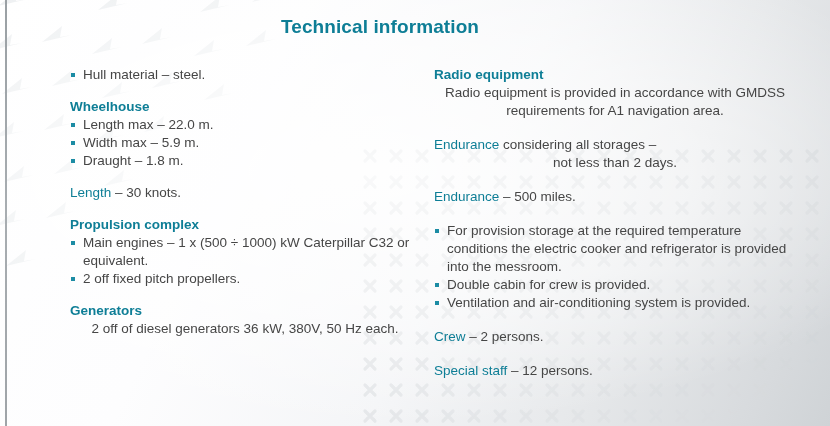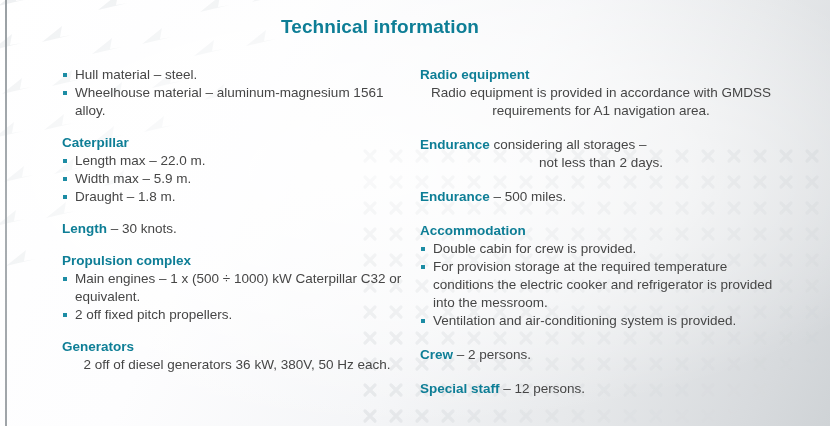--- a/index.html
+++ b/index.html
@@ -92,22 +92,22 @@
     font-size: 19px;
     font-weight: bold;
     color: #0E7E96;
     letter-spacing: 0.1px;
   }
 
   .col {
     position: absolute;
     top: 66px;
   }
-  .col-left  { left: 62px;  width: 350px; }
-  .col-right { left: 420px; width: 362px; }
+  .col-left  { left: 70px;  width: 350px; }
+  .col-right { left: 434px; width: 362px; }
 
   .head {
     color: #0E7E96;
     font-weight: bold;
     font-size: 13.5px;
     line-height: 18px;
   }
 
   .para {
     color: #464646;
@@ -117,21 +117,21 @@
   }
 
   
   .inline-row {
     font-size: 13.5px;
     line-height: 18px;
     color: #464646;
   }
   .inline-row .lead {
     color: #0E7E96;
-    font-weight: bold;
+    font-weight: normal;
   }
 
   ul.blist {
     list-style: none;
     margin: 0;
     padding: 0;
   }
   ul.blist li {
     position: relative;
     padding-left: 13px;
@@ -222,26 +222,25 @@
   <div class="left-rule"></div>
 
   <div class="content">
 
     <div class="title">Technical information</div>
 
     <div class="col col-left">
 
       <ul class="blist">
         <li>Hull material – steel.</li>
-        <li>Wheelhouse material – aluminum-magnesium 1561 alloy.</li>
       </ul>
 
       <div class="gap-md"></div>
 
-      <div class="head">Caterpillar</div>
+      <div class="head">Wheelhouse</div>
       <ul class="blist">
         <li>Length max – 22.0 m.</li>
         <li>Width max – 5.9 m.</li>
         <li>Draught – 1.8 m.</li>
       </ul>
 
       <div class="gap-md"></div>
 
       <div class="inline-row">
         <span class="lead">Length</span><span> – 30 knots.</span>
@@ -275,24 +274,23 @@
       <div class="para">not less than 2 days.</div>
 
       <div class="gap-lg"></div>
 
       <div class="inline-row">
         <span class="lead">Endurance</span><span> – 500 miles.</span>
       </div>
 
       <div class="gap-lg"></div>
 
-      <div class="head">Accommodation</div>
       <ul class="blist">
+        <li>For provision storage at the required temperature conditions the electric cooker and refrigerator is provided into the messroom.</li>
         <li>Double cabin for crew is provided.</li>
-        <li>For provision storage at the required temperature conditions the electric cooker and refrigerator is provided into the messroom.</li>
         <li>Ventilation and air-conditioning system is provided.</li>
       </ul>
 
       <div class="gap-lg"></div>
 
       <div class="inline-row">
         <span class="lead">Crew</span><span>  – 2 persons.</span>
       </div>
 
       <div class="gap-lg"></div>

